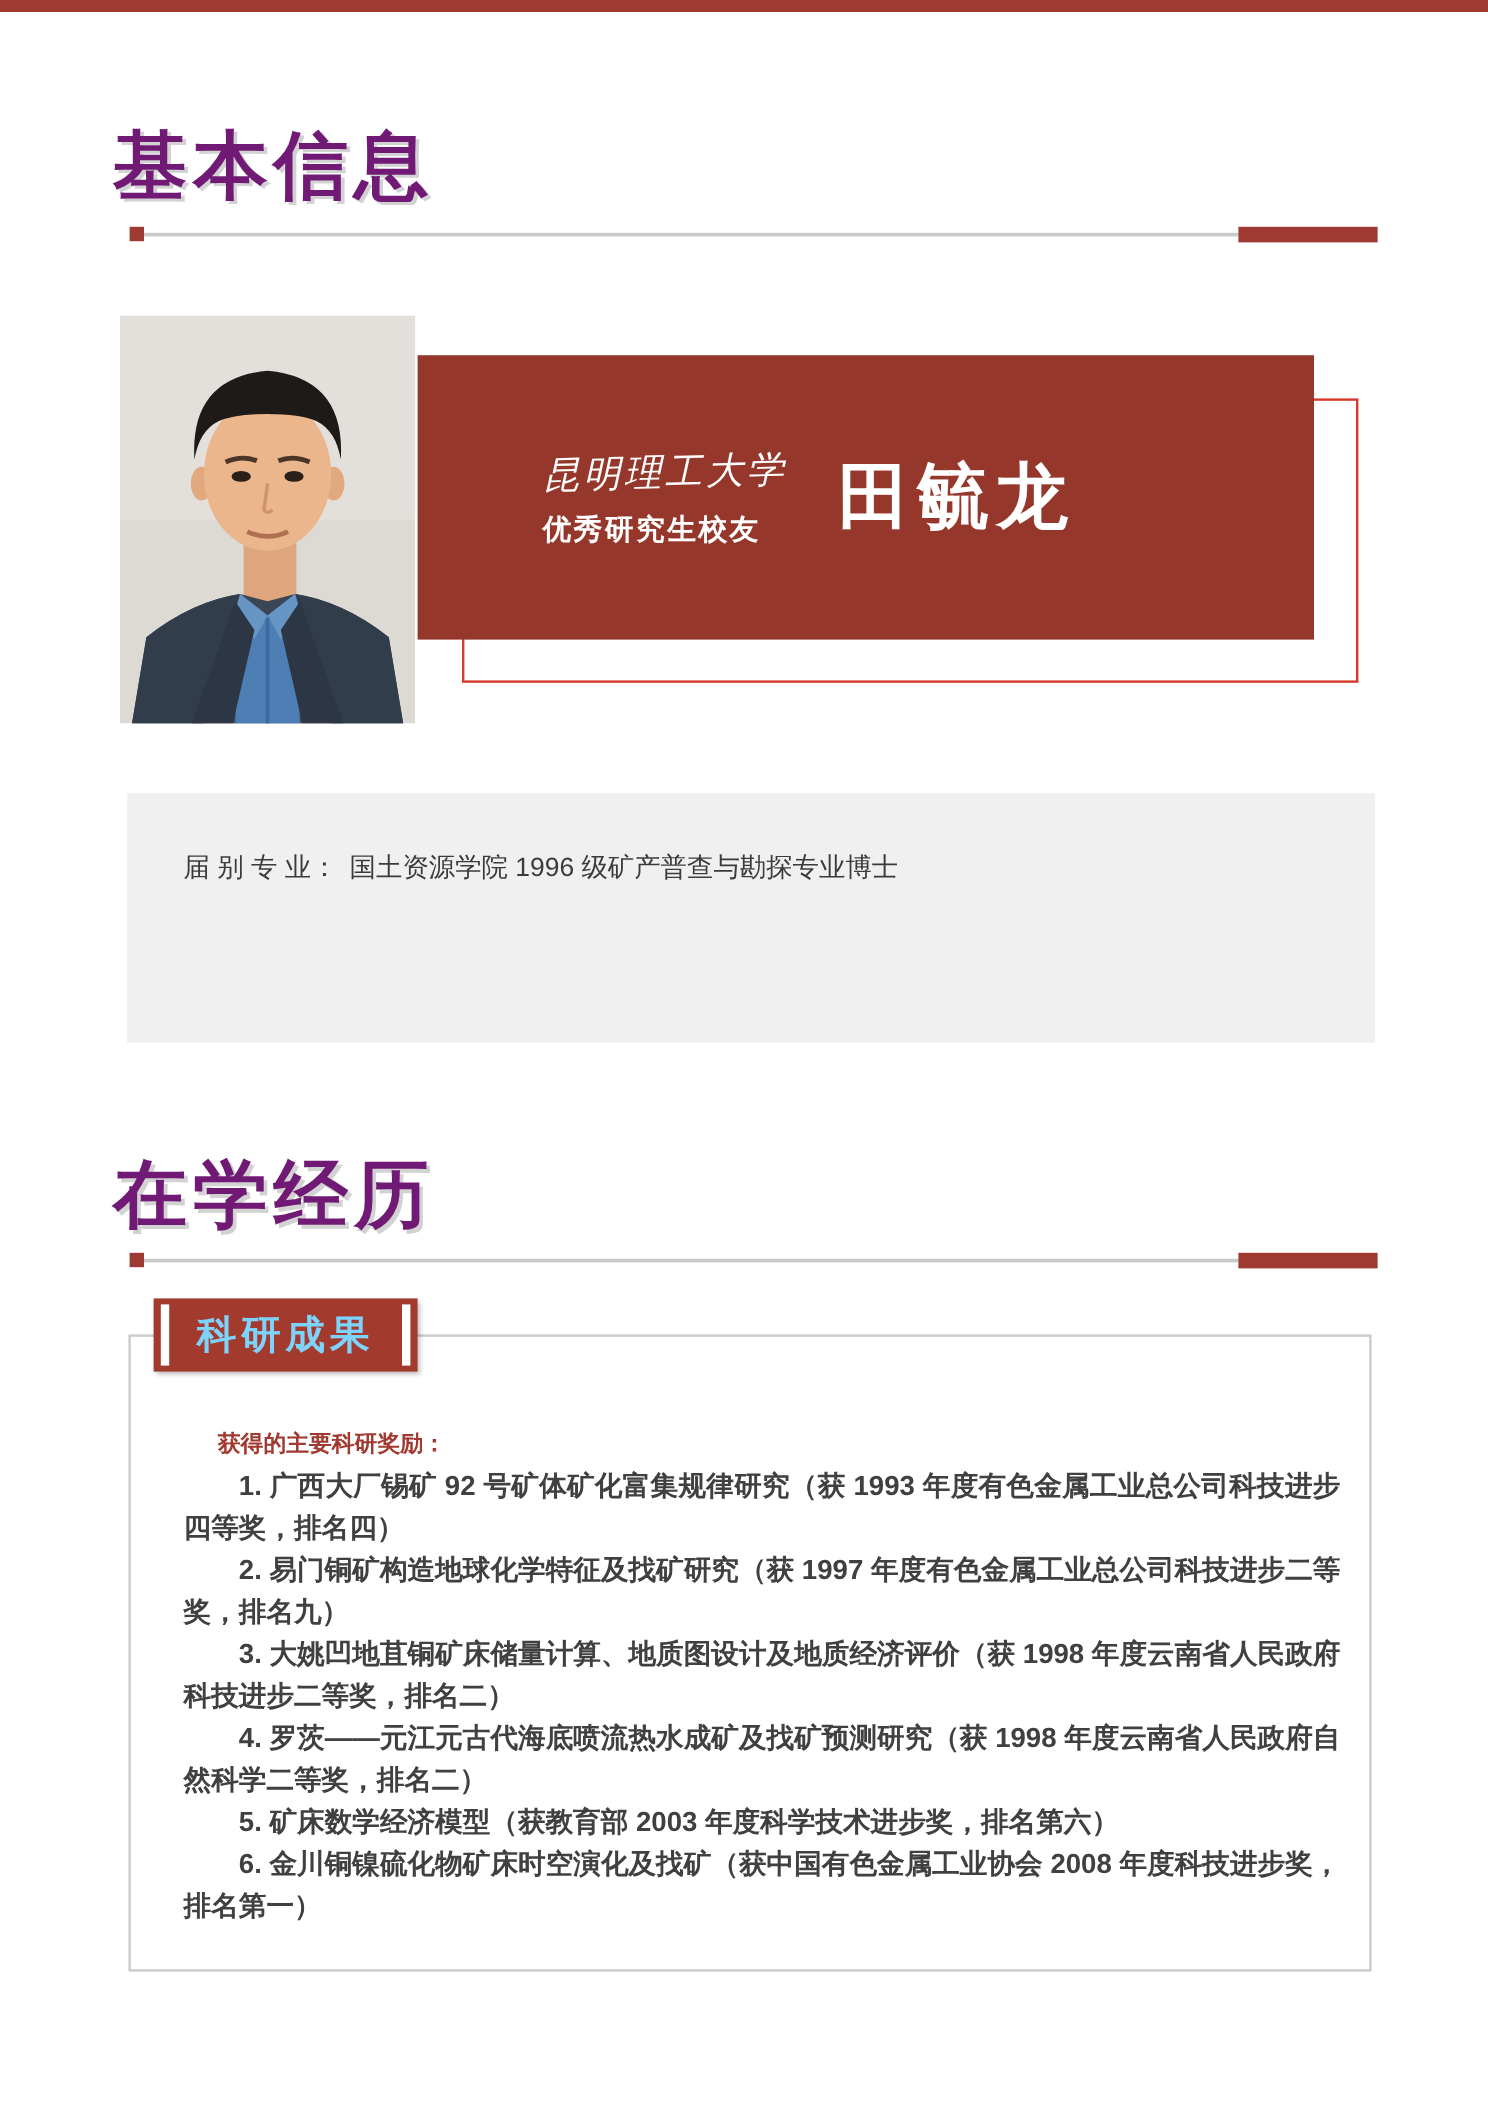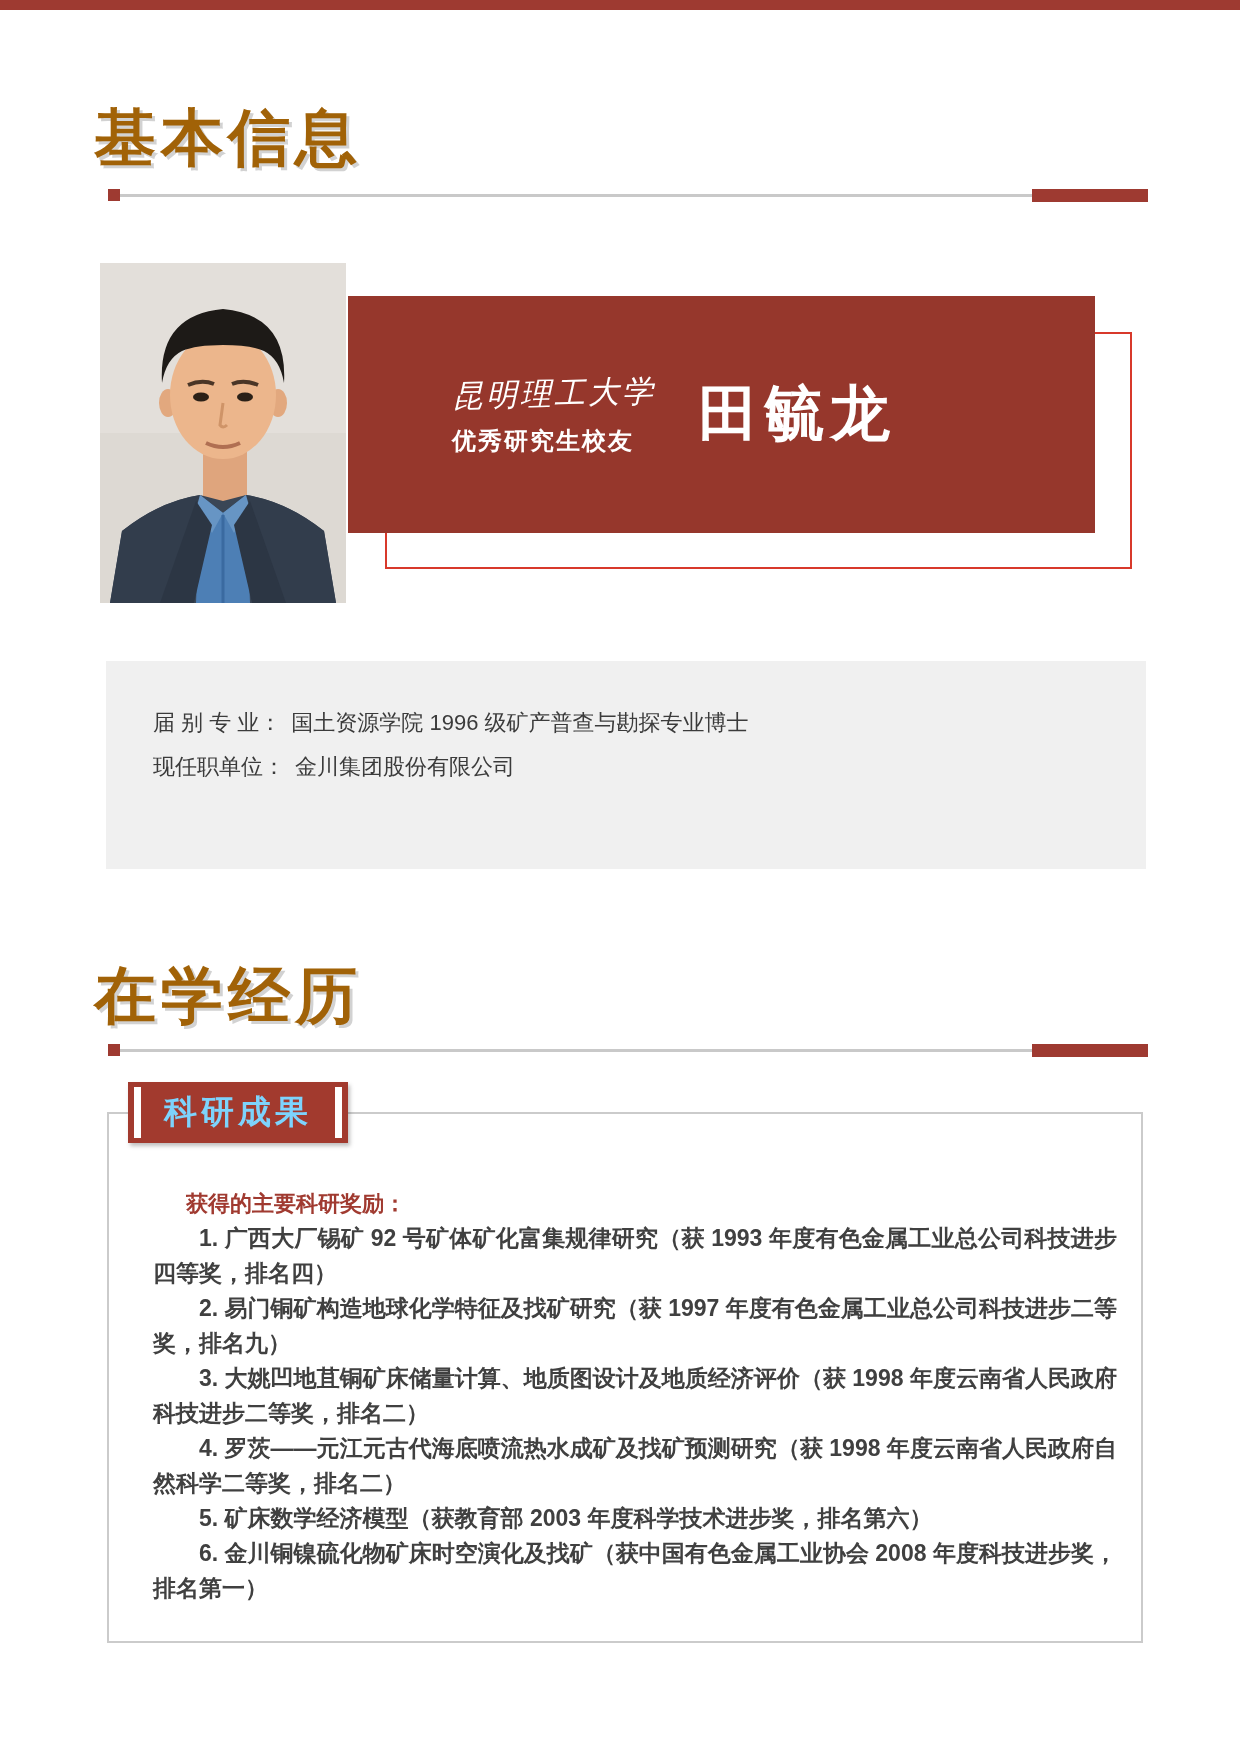--- a/index.html
+++ b/index.html
@@ -6,21 +6,21 @@
   body { background:#888; }
   .page {
     position:relative; width:1240px; height:1754px; margin:0 auto;
     background:#ffffff; overflow:hidden;
     font-family:"Liberation Sans","DejaVu Sans",sans-serif;
   }
   .topbar { position:absolute; left:0; top:0; width:1240px; height:10px; background:#9e3a31; }
 
   .section-title {
     position:absolute; left:94px;
-    font-size:62px; font-weight:900; color:#a16207; letter-spacing:5px;
+    font-size:62px; font-weight:900; color:#701a75; letter-spacing:5px;
     text-shadow:3px 3px 0 rgba(125,125,125,0.35);
     font-family:"Liberation Sans","DejaVu Sans",sans-serif;
   }
   .t1 { top:96px; }
   .t2 { top:954px; }
 
   .divider { position:absolute; left:108px; width:1040px; height:14px; display:flex; align-items:center; }
   .d1 { top:188px; }
   .d2 { top:1043px; }
   .divider .cap { width:12px; height:12px; background:#9e3a31; }
@@ -71,21 +71,21 @@
     position:absolute; left:128px; top:1082px; width:220px; height:61px;
     background:#a23a2e; z-index:3; box-shadow:2px 3px 4px rgba(0,0,0,0.25);
     display:flex; align-items:center; justify-content:center;
   }
   .tab .edge { position:absolute; top:5px; bottom:5px; width:7px; background:#ffffff; }
   .tab .edge.l { left:6px; }
   .tab .edge.r { right:6px; }
   .tab-label { color:#7dd3fc; font-size:33px; font-weight:bold; letter-spacing:4px; }
 
   .awards-heading {
-    font-size:22px; font-weight:bold; color:#a03a30;
+    font-size:19px; font-weight:bold; color:#a03a30;
     line-height:35px; text-indent:1.5em;
   }
   .award-item {
     font-size:23px; color:#404040; line-height:35px; text-indent:2em;
     text-align:justify;
     font-weight:bold;
   }
 </style>
 </head>
 <body>
@@ -146,23 +146,20 @@
       <span class="calligraphy">昆明理工大学</span>
       <span class="subtitle">优秀研究生校友</span>
     </div>
     <div class="alumnus-name">田毓龙</div>
   </div>
 
   <div class="info-box">
     <div class="info-row">
       <span class="lbl">届 别 专 业：</span><span class="val">国土资源学院 1996 级矿产普查与勘探专业博士</span>
     </div>
-    <div class="info-row">
-      <span class="lbl">现任职单位：</span><span class="val">金川集团股份有限公司</span>
-    </div>
   </div>
 
   <h1 class="section-title t2">在学经历</h1>
 
   <div class="divider d2">
     <span class="cap"></span>
     <span class="line"></span>
     <span class="bar"></span>
   </div>
 

